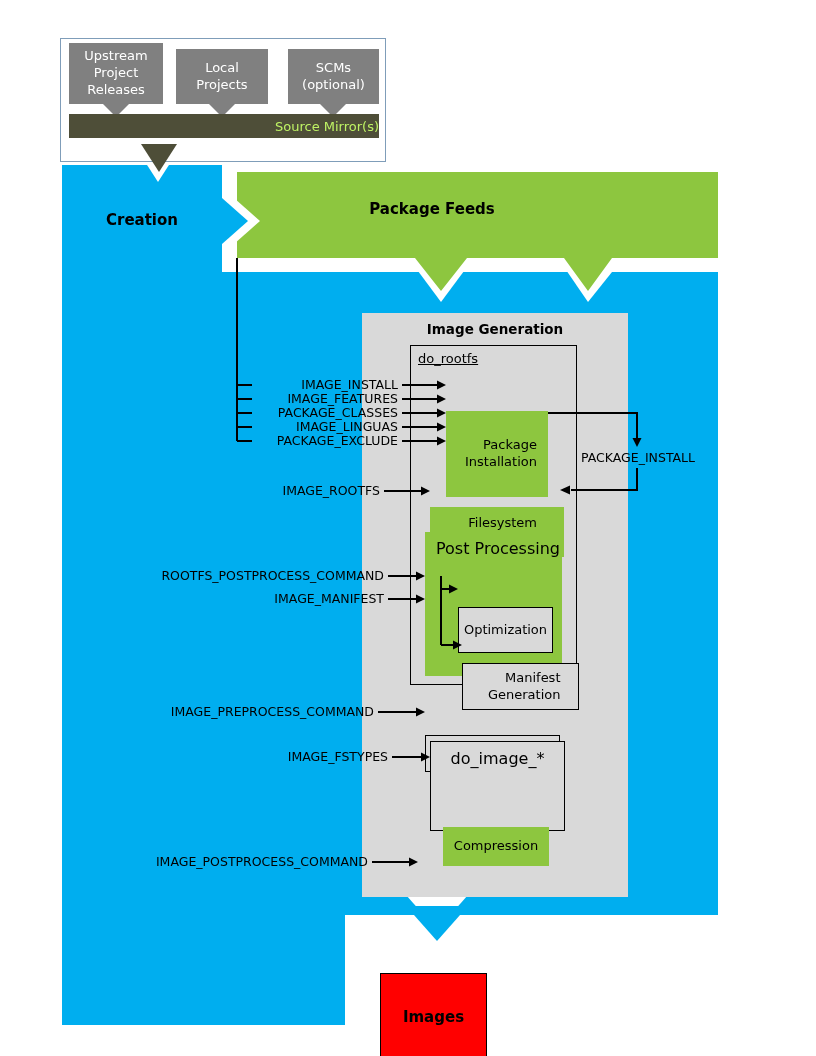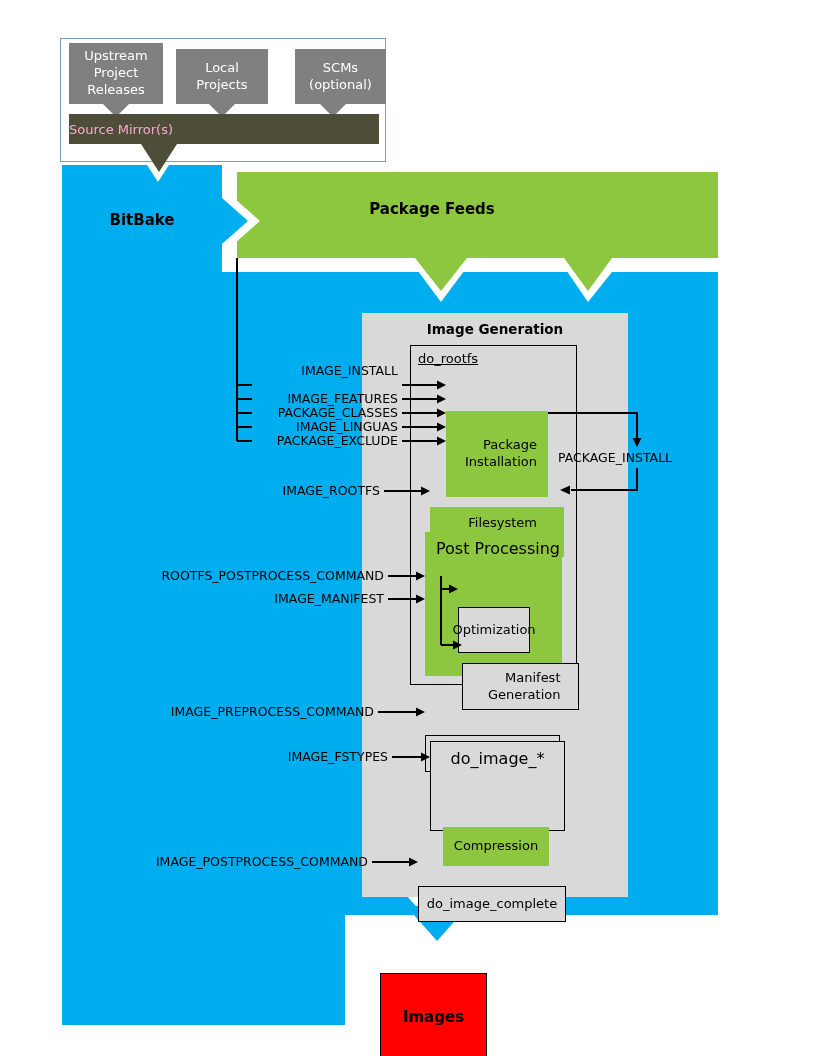--- a/index.html
+++ b/index.html
@@ -11,43 +11,43 @@
   .flexc { display: flex; align-items: center; justify-content: center; text-align: right; margin-top: 41px; }
 
   
   .panel { position: absolute; left: 60px; top: 38px; width: 326px; height: 124px;
            background: #fff; border: 1px solid #7f9db9; }
   .topbox { position: absolute; background: #808080; color: #fff; font-size: 13px; line-height: 1.3;
             display: flex; align-items: center; justify-content: center; text-align: center; }
   .tri-gray { position: absolute; width: 0; height: 0;
               border-left: 13px solid transparent; border-right: 13px solid transparent;
               border-top: 13px solid #808080; }
-  .olivebar { position: absolute; left: 8px; top: 75px; width: 310px; height: 30px; background: #4e4e38;
-              color: #f9a8d4; font-size: 13px; display: flex; align-items: center; justify-content: flex-start; }
+  .olivebar { position: absolute; left: 8px; top: 75px; width: 310px; height: 24px; background: #4e4e38;
+              color: #bef264; font-size: 13px; display: flex; align-items: center; justify-content: flex-end; }
   .tri-olive { position: absolute; left: 80px; top: 105px; width: 0; height: 0;
                border-left: 18px solid transparent; border-right: 18px solid transparent;
                border-top: 28px solid #4e4e38; }
 
   .big-label { position: absolute; font-weight: bold; font-size: 15px; text-align: center; }
 
   
   .igbox { position: absolute; left: 362px; top: 313px; width: 266px; height: 584px; background: #d9d9d9; }
   .ig-title { position: absolute; left: 362px; top: 321px; width: 266px; text-align: center;
               font-weight: bold; font-size: 13.5px; }
   .outline { border: 1px solid #000; }
   .gray-fill { background: #d9d9d9; }
   .green-fill { background: #8dc63f; }
   .boxtext { font-size: 13px; line-height: 1.3; }
   .corner-label { position: absolute; left: 7px; top: 5px; font-size: 13px; text-decoration: underline; }
   .head-label { position: absolute; left: 0; top: 7px; width: 100%; padding-left: 11px; font-size: 16px; }
 
   .vlabel { position: absolute; font-size: 12.5px; line-height: 14px; height: 14px;
             white-space: nowrap; text-align: right; }
   .clabel { position: absolute; font-size: 12.5px; line-height: 14px; height: 14px;
-            white-space: nowrap; text-align: left; }
+            white-space: nowrap; text-align: center; }
 
   .images-box { position: absolute; left: 380px; top: 932px; width: 107px; height: 88px;
                 background: #ff0000; border: 1px solid #000; font-weight: bold; font-size: 15px; }
 </style>
 </head>
 <body>
 
 <div class="stage">
 
   <svg class="layer" width="816" height="1056" viewBox="0 0 816 1056">
@@ -68,72 +68,69 @@
 
   <div class="panel">
     <div class="topbox" style="left:8px; top:4px; width:94px; height:61px;">
       <span style="width:76px;">Upstream Project Releases</span>
     </div>
     <i class="tri-gray" style="left:42px; top:65px;"></i>
     <div class="topbox" style="left:115px; top:10px; width:92px; height:55px;justify-content:center;">
       <span style="width:64px;">Local Projects</span>
     </div>
     <i class="tri-gray" style="left:148px; top:65px;"></i>
-    <div class="topbox" style="left:234px; top:10px; width:91px; height:55px;">
+    <div class="topbox" style="left:227px; top:10px; width:91px; height:55px;">
       <span style="width:66px;">SCMs (optional)</span>
     </div>
     <i class="tri-gray" style="left:259px; top:65px;"></i>
     <div class="olivebar">
       <span>Source Mirror(s)</span>
     </div>
     <i class="tri-olive"></i>
   </div>
 
-  <div class="big-label" style="left:62px; top:211px; width:160px;">BitBake</div>
+  <div class="big-label" style="left:62px; top:211px; width:160px;">Creation</div>
   <div class="big-label" style="left:262px; top:200px; width:340px;">Package Feeds</div>
 
   <div class="igbox"></div>
   <div class="ig-title">Image Generation</div>
 
   <div class="abs gray-fill outline" style="left:410px; top:345px; width:167px; height:340px;">
     <span class="corner-label">do_rootfs</span>
   </div>
 
   <div class="abs green-fill flexc boxtext" style="left:446px; top:370px; width:102px; height:86px;">
     <span style="width:80px;">Package Installation</span>
   </div>
 
   <div class="abs green-fill flexc boxtext" style="left:430px; top:466px; width:134px; height:50px;">
     <span style="width:80px;">Filesystem Creation</span>
   </div>
 
   <div class="abs green-fill" style="left:425px; top:532px; width:137px; height:144px;">
     <span class="head-label">Post Processing</span>
   </div>
-  <div class="abs gray-fill outline flexc boxtext" style="left:458px; top:566px; width:72px; height:46px;">
+  <div class="abs gray-fill outline flexc boxtext" style="left:458px; top:566px; width:95px; height:46px;">
     <span>Optimization</span>
   </div>
   <div class="abs gray-fill outline flexc boxtext" style="left:462px; top:622px; width:117px; height:47px;">
     <span style="width:80px;">Manifest Generation</span>
   </div>
 
   <div class="abs gray-fill outline flexc boxtext" style="left:425px; top:694px; width:135px; height:37px;">
     <span>do_image</span>
   </div>
 
   <div class="abs gray-fill outline" style="left:430px; top:741px; width:135px; height:90px;">
     <span class="head-label" style="padding-left:0; text-align:center;">do_image_*</span>
   </div>
   <div class="abs green-fill flexc boxtext" style="left:443px; top:786px; width:106px; height:39px;">
     <span>Compression</span>
   </div>
 
-  <div class="abs gray-fill outline flexc boxtext" style="left:418px; top:845px; width:148px; height:36px;">
-    <span>do_image_complete</span>
-  </div>
 
   <div class="images-box flexc">
     <span>Images</span>
   </div>
 
   <svg class="layer" width="816" height="1056" viewBox="0 0 816 1056" style="pointer-events:none;">
     <g stroke="#000" stroke-width="2" fill="none">
       <path d="M237,258 V441"></path>
       <path d="M237,385 H252 M237,399 H252 M237,413 H252 M237,427 H252 M237,441 H252"></path>
       <path d="M402,385 H438 M402,399 H438 M402,413 H438 M402,427 H438 M402,441 H438"></path>
@@ -158,21 +155,21 @@
       <polygon points="416,571.5 416,580.5 425,576"></polygon>
       <polygon points="416,594.5 416,603.5 425,599"></polygon>
       <polygon points="449,584.5 449,593.5 458,589"></polygon>
       <polygon points="453,640.5 453,649.5 462,645"></polygon>
       <polygon points="416,707.5 416,716.5 425,712"></polygon>
       <polygon points="421,752.5 421,761.5 430,757"></polygon>
       <polygon points="409,857.5 409,866.5 418,862"></polygon>
     </g>
   </svg>
 
-  <div class="vlabel" style="top:364px; right:418px;">IMAGE_INSTALL</div>
+  <div class="vlabel" style="top:378px; right:418px;">IMAGE_INSTALL</div>
   <div class="vlabel" style="top:392px; right:418px;">IMAGE_FEATURES</div>
   <div class="vlabel" style="top:406px; right:418px;">PACKAGE_CLASSES</div>
   <div class="vlabel" style="top:420px; right:418px;">IMAGE_LINGUAS</div>
   <div class="vlabel" style="top:434px; right:418px;">PACKAGE_EXCLUDE</div>
 
   <div class="clabel" style="top:451px; left:558px; width:160px;">PACKAGE_INSTALL</div>
 
   <div class="vlabel" style="top:484px; right:436px;">IMAGE_ROOTFS</div>
   <div class="vlabel" style="top:569px; right:432px;">ROOTFS_POSTPROCESS_COMMAND</div>
   <div class="vlabel" style="top:592px; right:432px;">IMAGE_MANIFEST</div>

